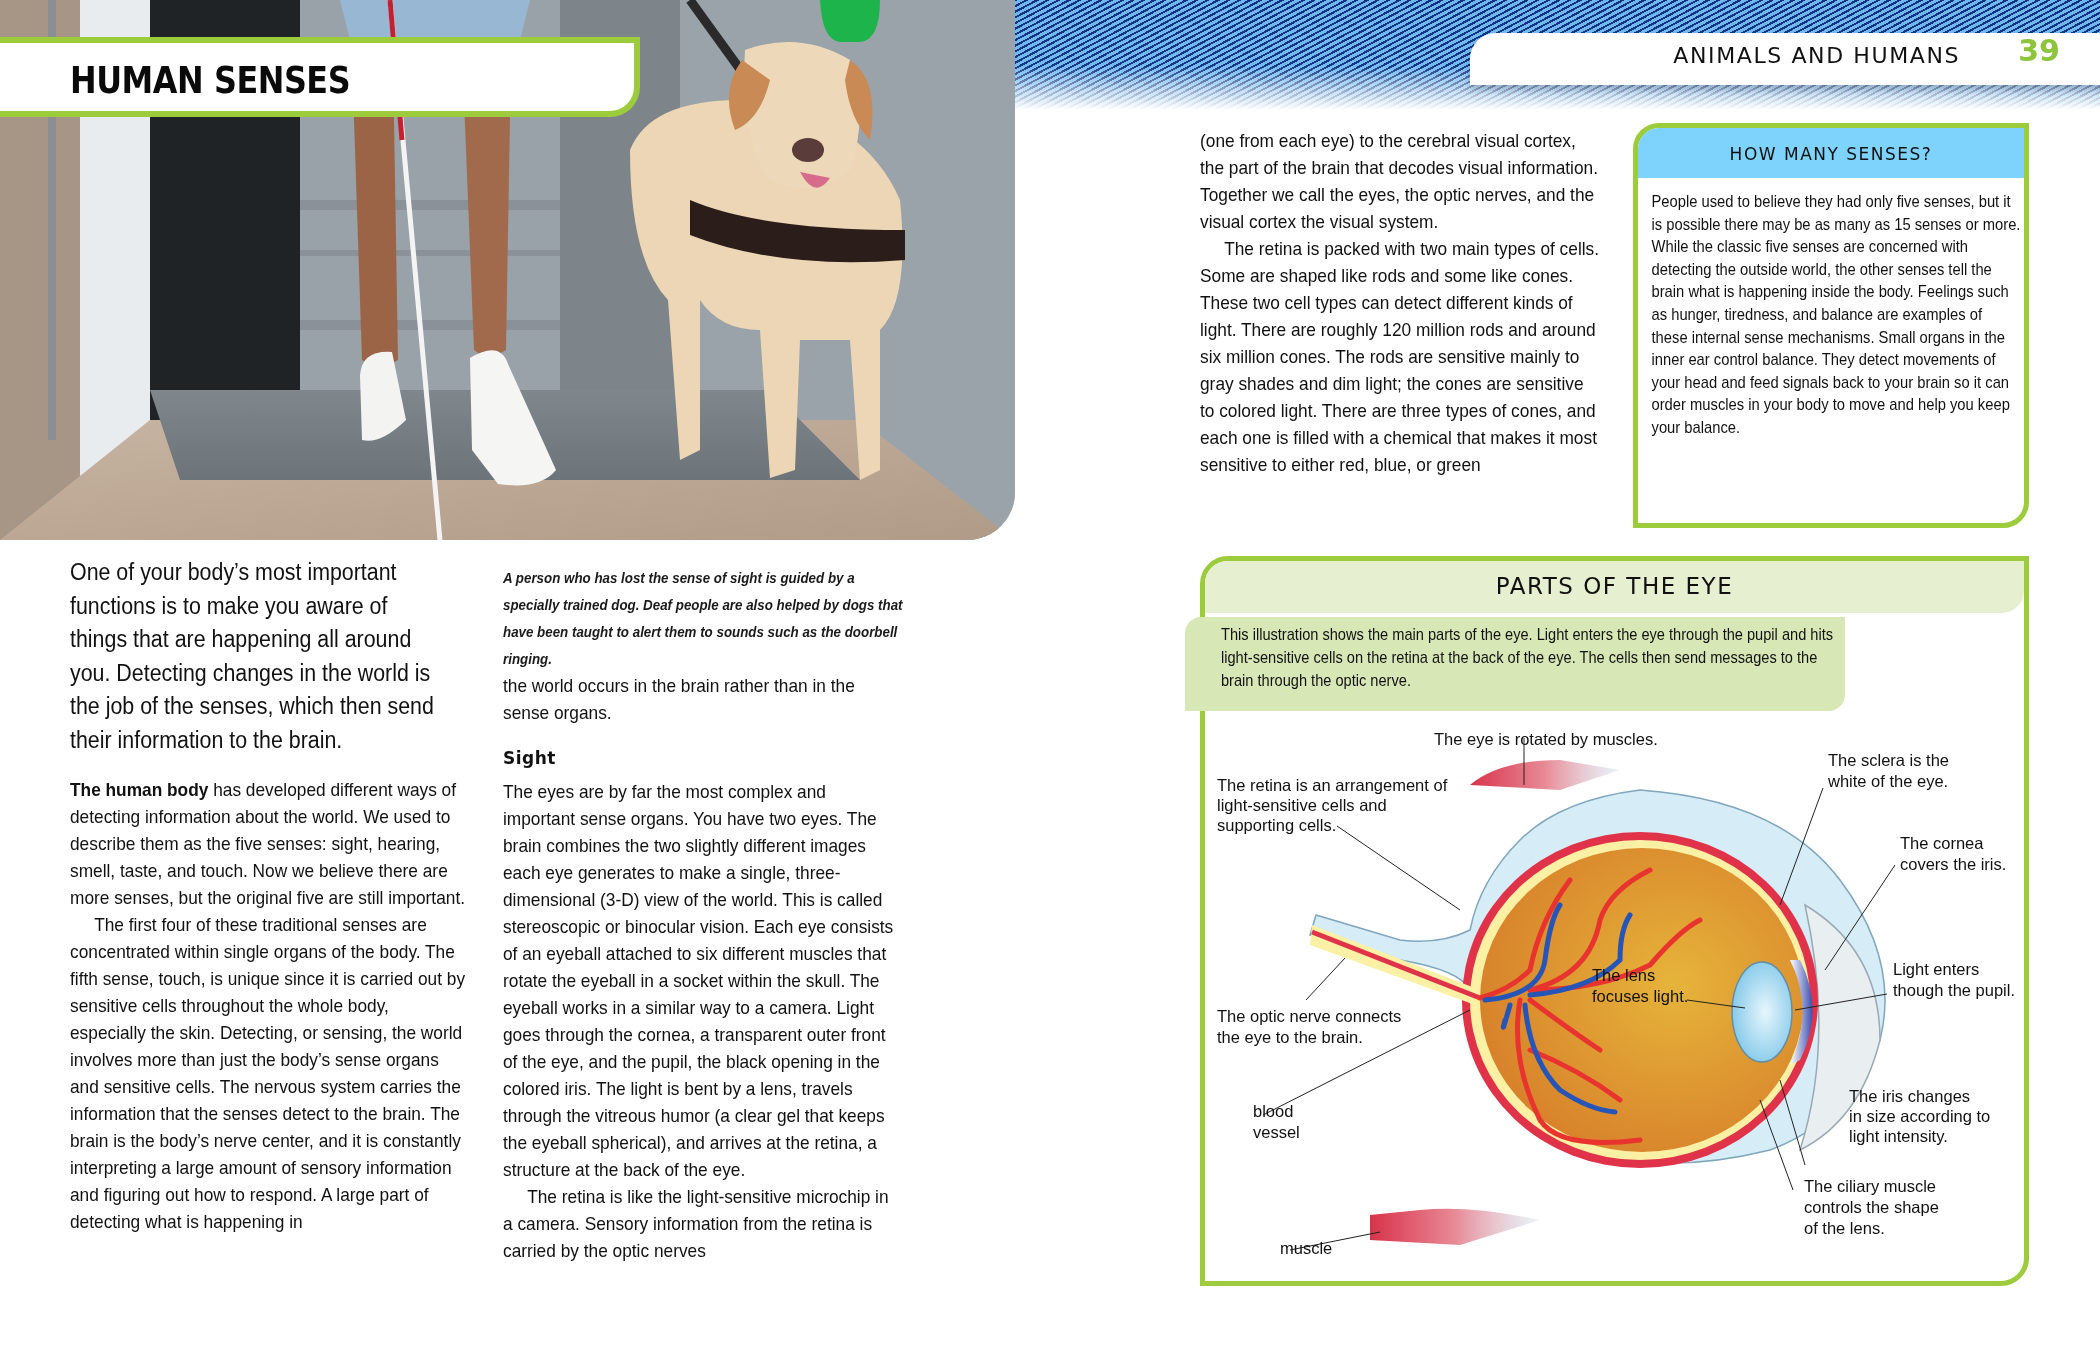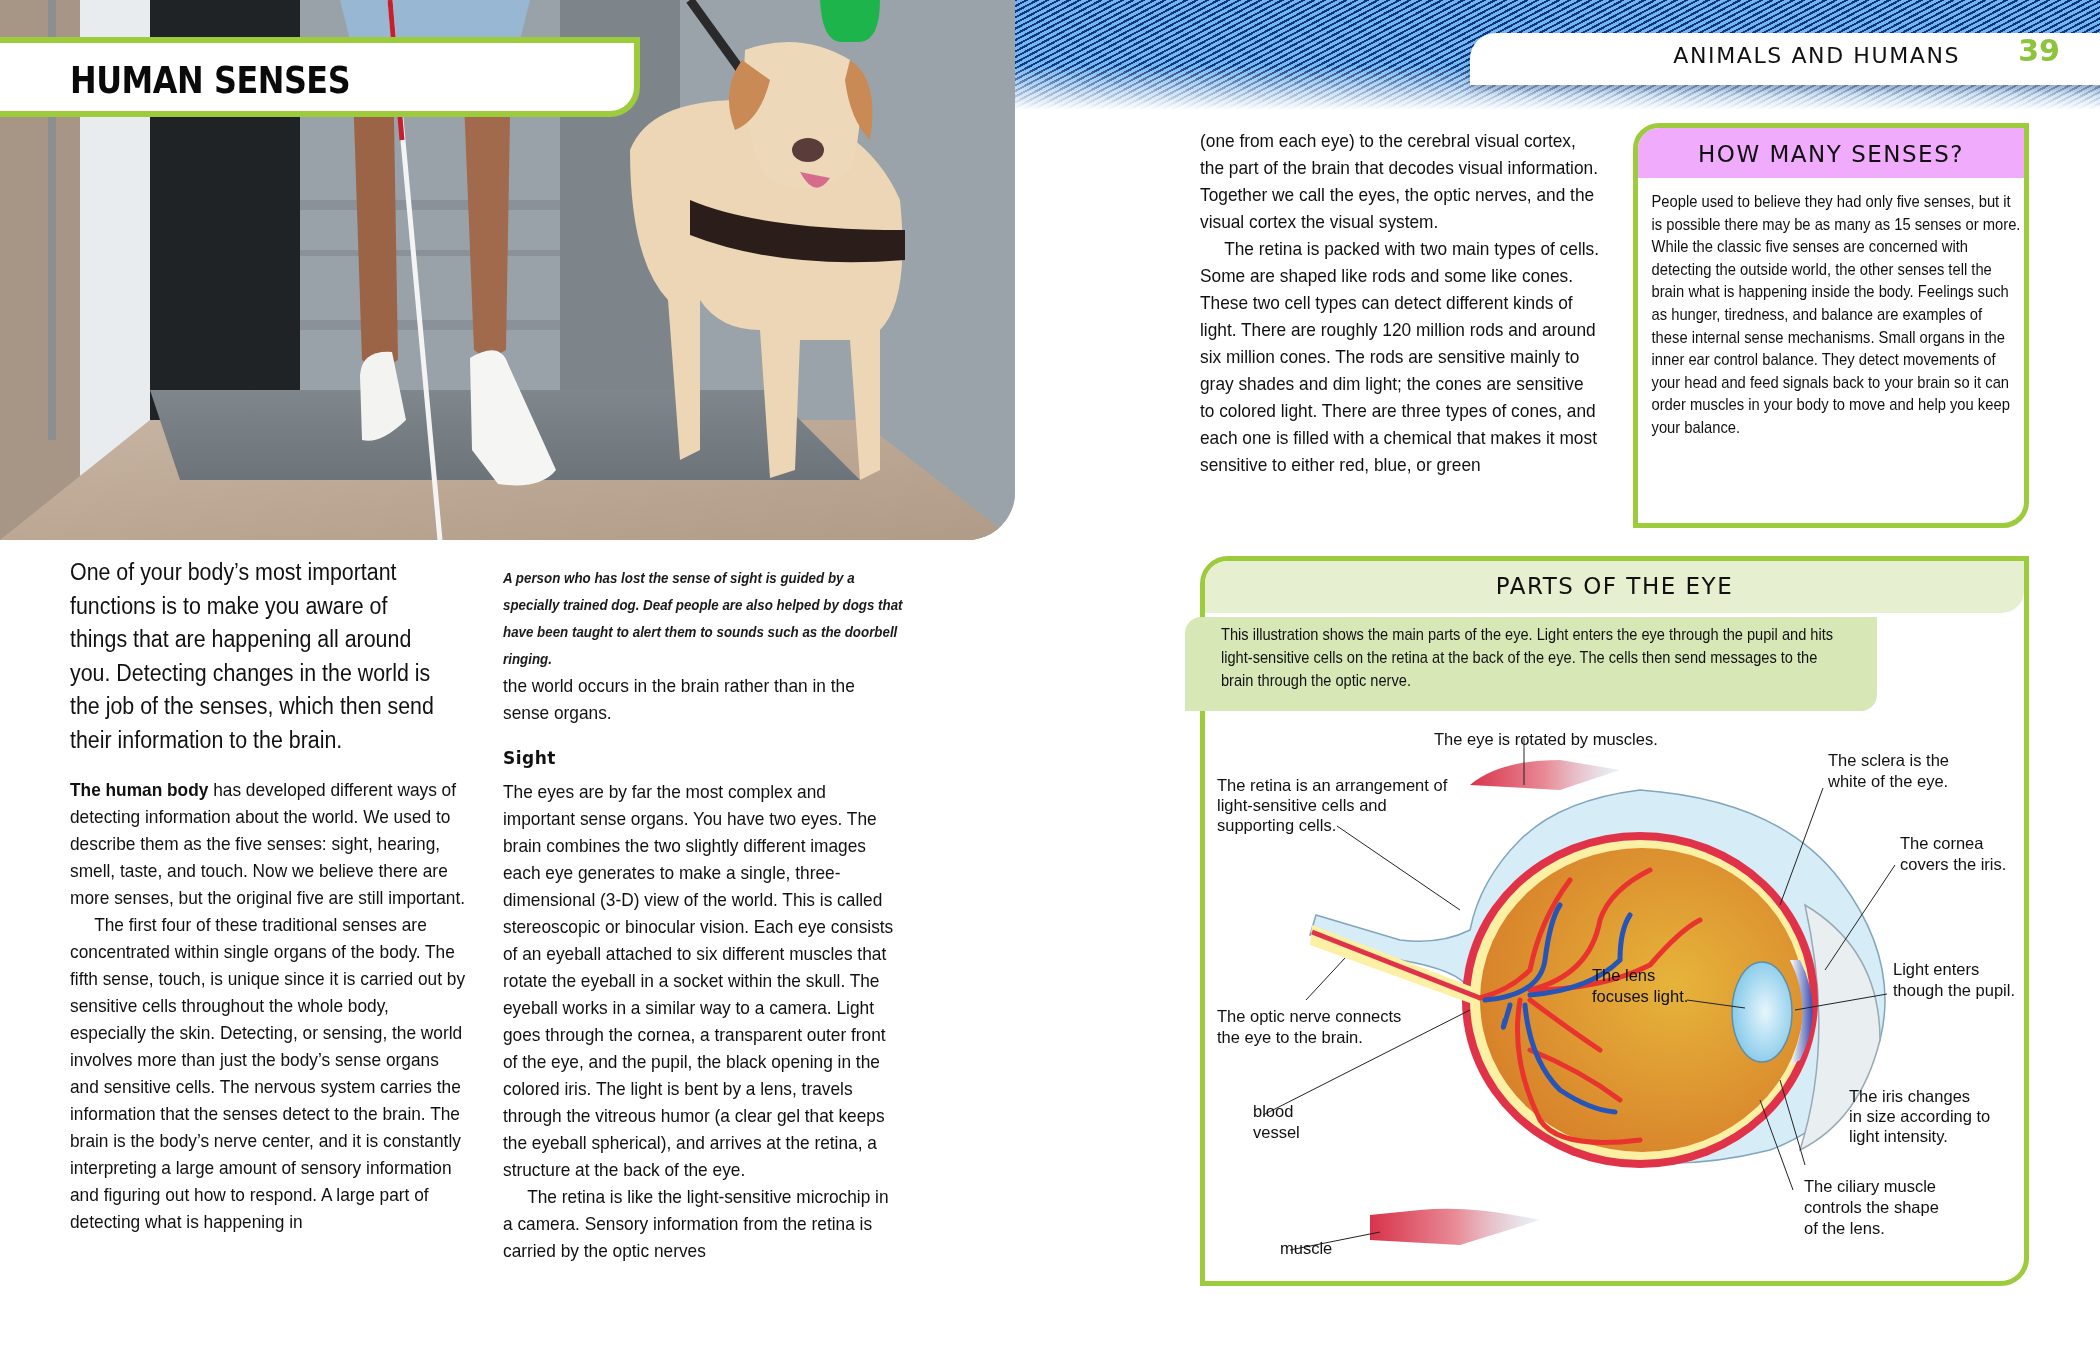--- a/index.html
+++ b/index.html
@@ -40,32 +40,32 @@
   #col3 { left:1200px; top:127px; width:430px; transform:scaleX(0.93); transform-origin:left top; }
   .col p { margin:0; }
   .col p.ind { text-indent:26px; }
   .caption { left:503px; top:565px; width:440px; font-style:italic; font-size:14.5px; line-height:27px;
              transform:scaleX(0.92); transform-origin:left top; font-weight:bold; color:#1a1a1a; }
   .subhead { left:503px; top:748px; font-family:"DejaVu Sans", sans-serif; font-size:17px; font-weight:bold; color:#111; letter-spacing:0.5px; }
 
   
   #senses-box { left:1633px; top:123px; width:396px; height:405px; box-sizing:border-box; border:5px solid #9ccc3c;
                 border-top-left-radius:26px; border-bottom-right-radius:26px; background:#fff; overflow:hidden; }
-  #senses-box .hdr { height:50px; background:#f0abfc; text-align:center; font-family:"DejaVu Sans", sans-serif;
-                     font-size:23px; letter-spacing:1.5px; line-height:52px; color:#111; }
+  #senses-box .hdr { height:50px; background:#7dd3fc; text-align:center; font-family:"DejaVu Sans", sans-serif;
+                     font-size:17px; letter-spacing:1.5px; line-height:52px; color:#111; }
   #senses-box .body { padding:12px 15px 0 15px; font-size:16.4px; line-height:22.6px; transform:scaleX(0.9); transform-origin:left top; width:410px; }
 
   
   #eye-box { left:1200px; top:556px; width:829px; height:730px; box-sizing:border-box; border:5px solid #9ccc3c;
              border-top-left-radius:28px; border-bottom-right-radius:28px; background:#fff; }
   #eye-box .hdr { position:absolute; left:0; top:0; right:0; height:52px; background:#e6f0d0; border-top-left-radius:22px;
                   border-bottom-right-radius:22px; text-align:center; font-family:"DejaVu Sans", sans-serif;
                   font-size:23px; letter-spacing:1.5px; line-height:50px; color:#111; }
   #eye-box .desc { position:absolute; left:-20px; top:56px; width:660px; height:94px; background:#d7e8b6;
-                   border-top-left-radius:16px; border-bottom-right-radius:16px;padding-left:32px; }
+                   border-top-left-radius:16px; border-bottom-right-radius:16px; }
   #eye-box .desc span { display:block; position:absolute; left:36px; top:6px; width:700px; font-size:16.6px; line-height:23px;
                         transform:scaleX(0.88); transform-origin:left top; color:#111; }
   #eye-svg { position:absolute; left:0; top:0; width:2100px; height:1350px; pointer-events:none; }
   .lbl { font-family:"Liberation Sans", sans-serif; font-size:16.5px; fill:#111; }
 </style>
 </head>
 <body>
 
 <div id="photo" class="abs">
   <svg viewBox="0 0 1015 540" preserveAspectRatio="none">

